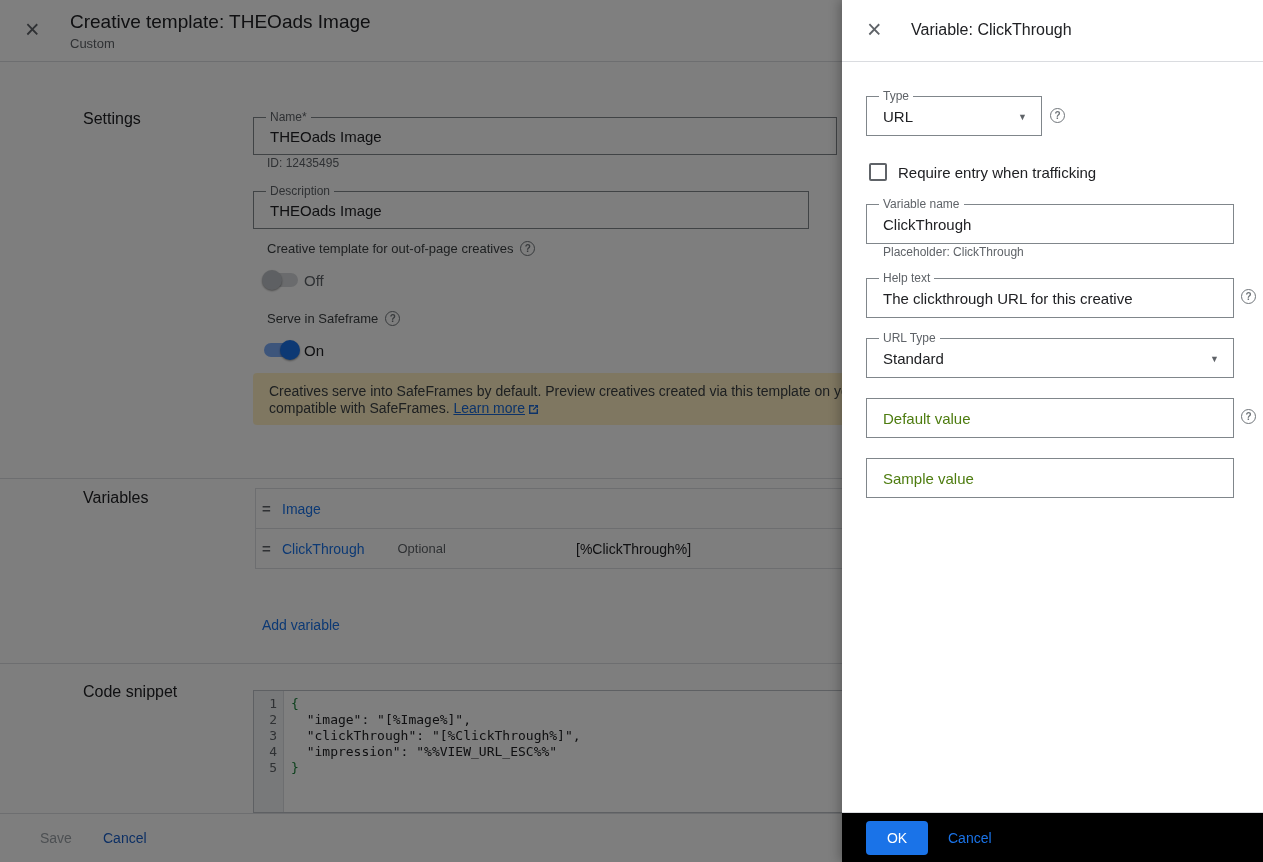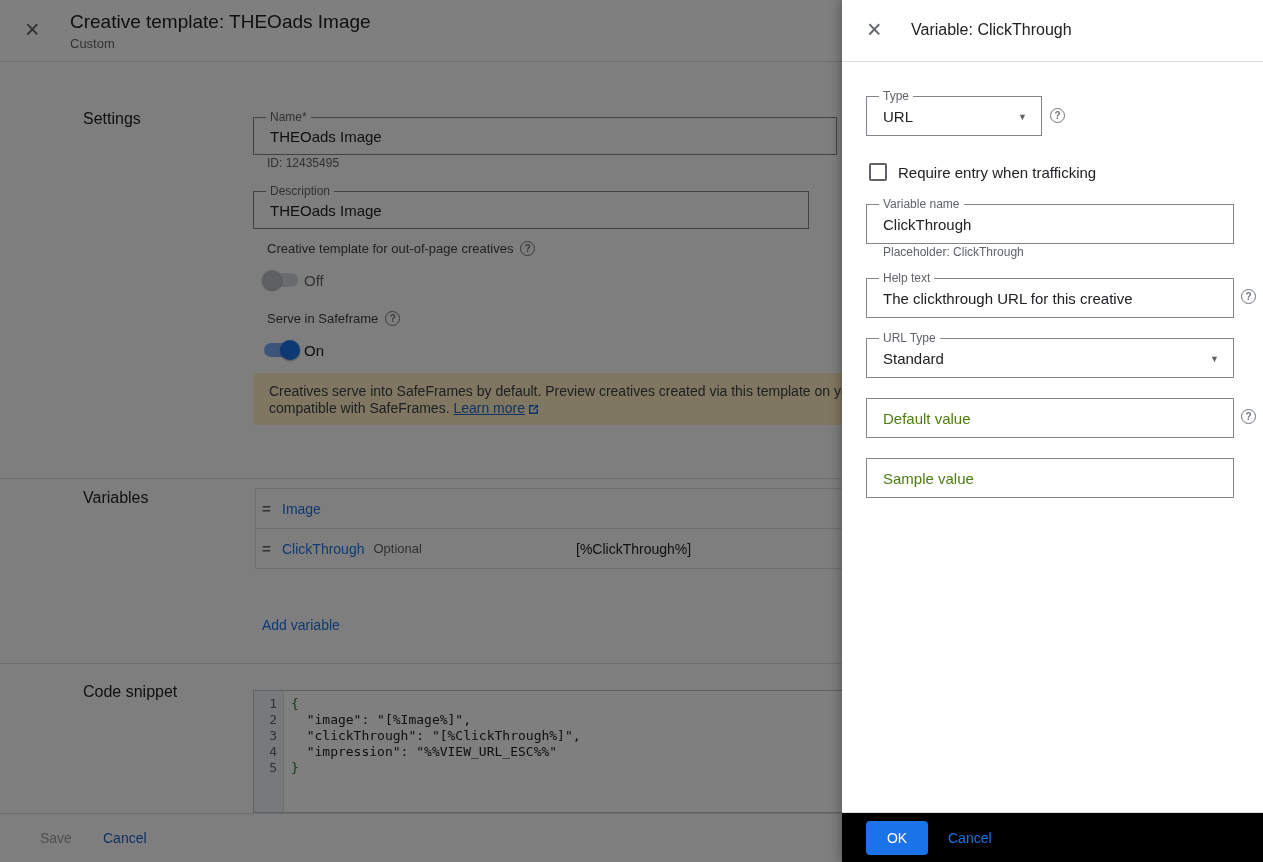--- a/index.html
+++ b/index.html
@@ -55,21 +55,21 @@
   .var-hrow { display:flex; height:27px; border-bottom:1px solid #dadce0; align-items:center; }
   .var-hrow .hcell { font-size:14px; font-weight:500; color:#202124; }
   .var-row { display:flex; height:40px; border-bottom:1px solid #dadce0; align-items:center;
              position:relative; }
   .cell.name-cell { width:320px; padding-left:26px; position:relative; display:flex;
                     align-items:center; gap:9px; }
   .hcell.name-h { width:320px; padding-left:26px; }
   .hcell.ph-h, .cell.ph-cell { flex:1; font-size:14px; color:#202124; }
   .drag { position:absolute; left:6px; font-size:15px; font-weight:700; color:#5f6368; cursor:grab; }
   .vlink { font-size:14px; color:#1a73e8; text-decoration:none; cursor:pointer; }
-  .opt { font-size:13px; color:#5f6368; }
+  .opt { font-size:13px; color:#5f6368;margin-left:24px; }
   .add-link { position:absolute; left:262px; top:617px; font-size:14px; font-weight:500;
               color:#1a73e8; text-decoration:none; cursor:pointer; }
 
   .code-block { position:absolute; left:253px; top:690px; width:700px; height:123px;
                 background:#fff; border:1px solid #bdc1c6; display:flex; overflow:hidden; }
   .code-gutter { width:30px; background:#f1f3f4; border-right:1px solid #dadce0; padding-top:5px; }
   .code-gutter .ln { font-family:"DejaVu Sans Mono", monospace; font-size:13px; line-height:16px;
                      color:#5f6368; text-align:right; padding-right:6px; }
   .code-lines { flex:1; padding-top:5px; }
   .code-lines .cl { font-family:"DejaVu Sans Mono", monospace; font-size:13px; line-height:16px;

